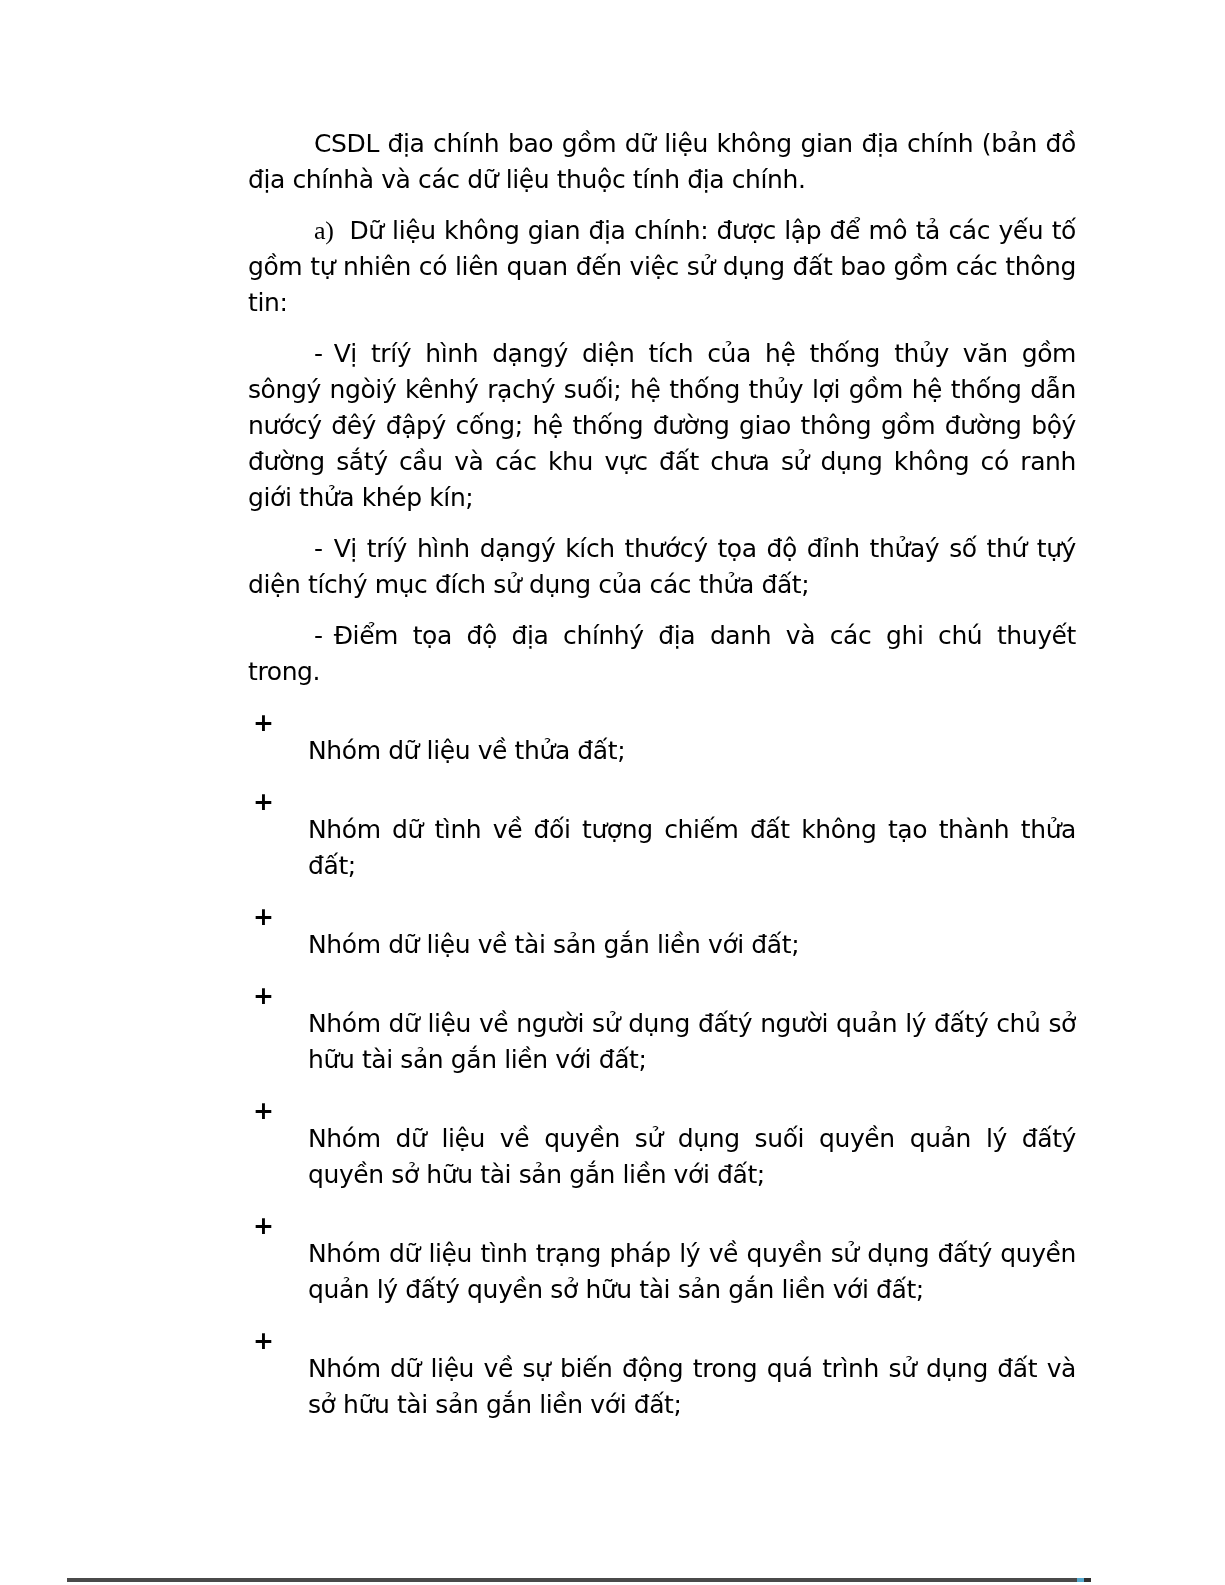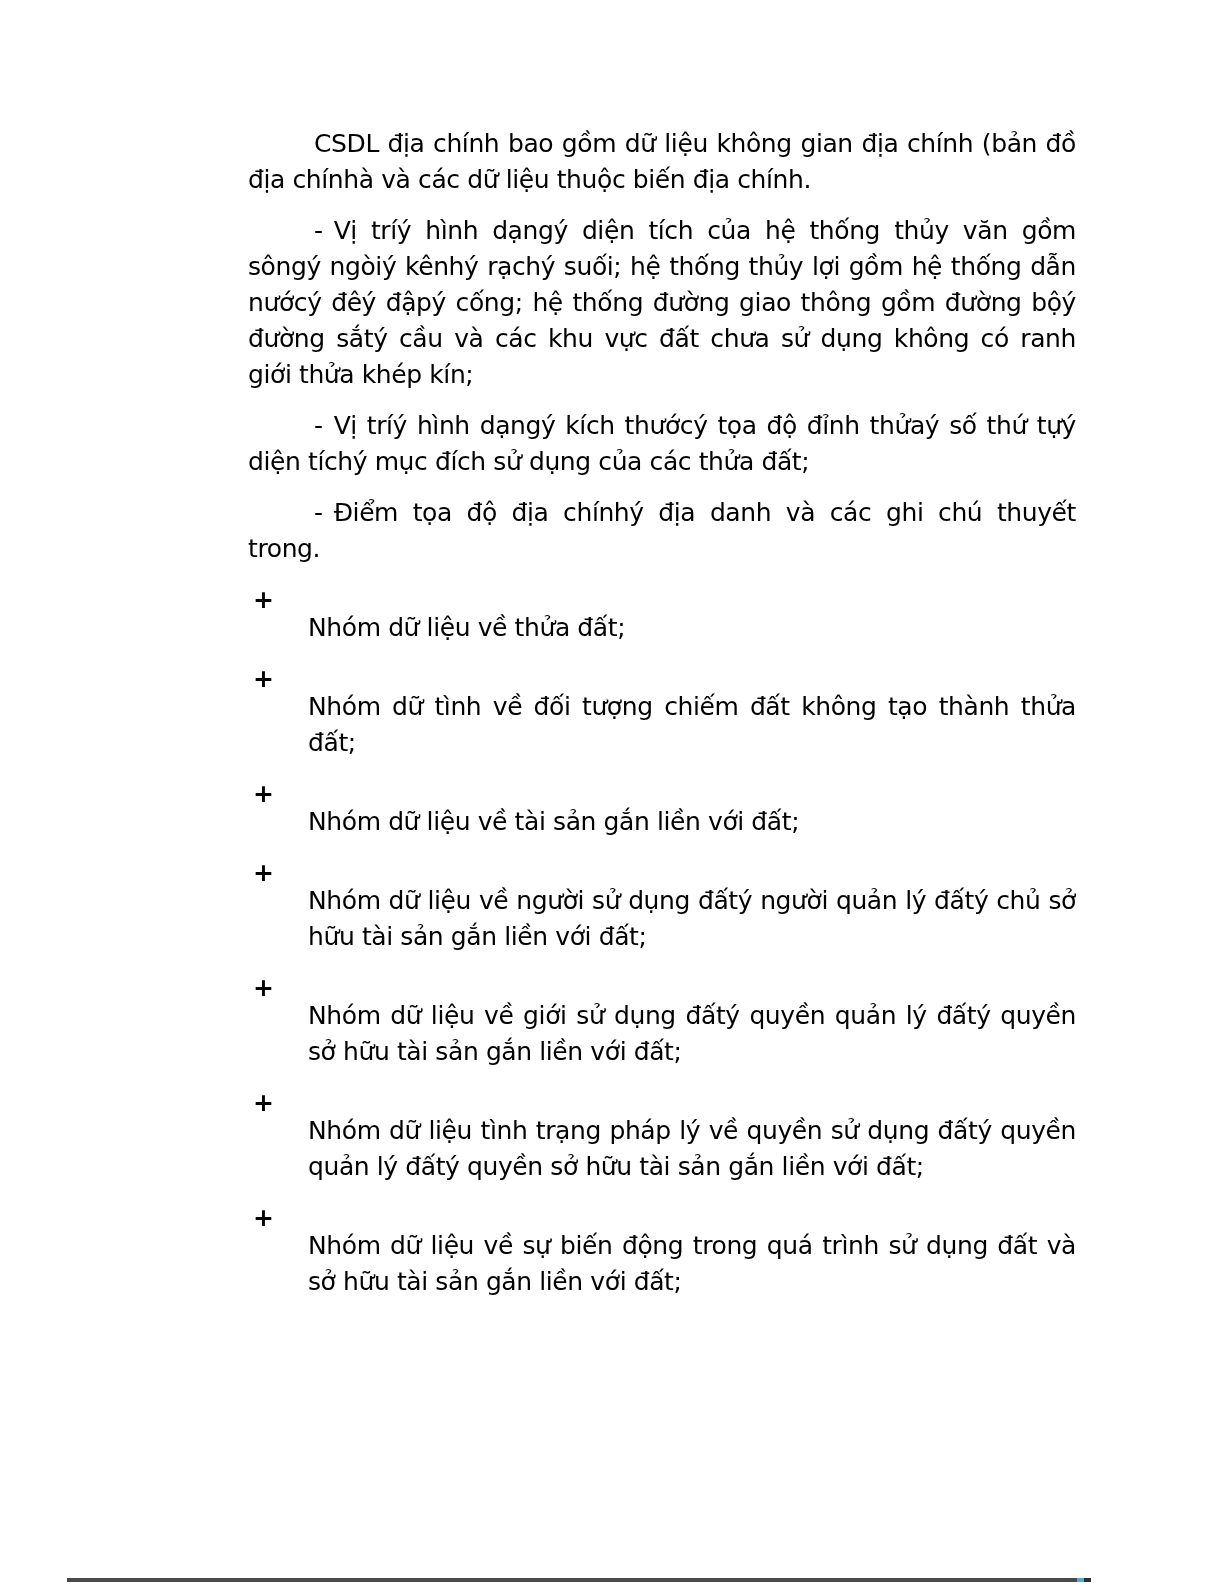--- a/index.html
+++ b/index.html
@@ -66,21 +66,22 @@
   }
   .bar-main  { width: 1010px; height: 4px; }
   .bar-accent { width: 7px; height: 4px; }
   .bar-tip   { width: 7px; height: 4px; }
 </style>
 </head>
 <body>
 
 <div class="page">
   <div class="content" id="content">
-      <p class="para kind-plain"><span class="ptext">CSDL địa chính bao gồm dữ liệu không gian địa chính (bản đồ địa chínhà và các dữ liệu thuộc biến địa chính.</span></p>
+      <p class="para kind-plain"><span class="ptext">CSDL địa chính bao gồm dữ liệu không gian địa chính (bản đồ địa chínhà và các dữ liệu thuộc tính địa chính.</span></p>
+      <p class="para kind-lettered"><span class="marker">a)</span><span class="ptext">Dữ liệu không gian địa chính: được lập để mô tả các yếu tố gồm tự nhiên có liên quan đến việc sử dụng đất bao gồm các thông tin:</span></p>
       <p class="para kind-dash"><span class="marker">-</span><span class="ptext">Vị tríý hình dạngý diện tích của hệ thống thủy văn gồm sôngý ngòiý kênhý rạchý suối; hệ thống thủy lợi gồm hệ thống dẫn nướcý đêý đậpý cống; hệ thống đường giao thông gồm đường bộý đường sắtý cầu và các khu vực đất chưa sử dụng không có ranh giới thửa khép kín;</span></p>
       <p class="para kind-dash"><span class="marker">-</span><span class="ptext">Vị tríý hình dạngý kích thướcý tọa độ đỉnh thửaý số thứ tựý diện tíchý mục đích sử dụng của các thửa đất;</span></p>
       <p class="para kind-dash"><span class="marker">-</span><span class="ptext">Điểm tọa độ địa chínhý địa danh và các ghi chú thuyết trong.</span></p>
       <div class="plus-item">
         <span class="plus-marker">+</span>
         <div class="plus-text">Nhóm dữ liệu về thửa đất;</div>
       </div>
       <div class="plus-item">
         <span class="plus-marker">+</span>
         <div class="plus-text">Nhóm dữ tình về đối tượng chiếm đất không tạo thành thửa đất;</div>
@@ -88,21 +89,21 @@
       <div class="plus-item">
         <span class="plus-marker">+</span>
         <div class="plus-text">Nhóm dữ liệu về tài sản gắn liền với đất;</div>
       </div>
       <div class="plus-item">
         <span class="plus-marker">+</span>
         <div class="plus-text">Nhóm dữ liệu về người sử dụng đấtý người quản lý đấtý chủ sở hữu tài sản gắn liền với đất;</div>
       </div>
       <div class="plus-item">
         <span class="plus-marker">+</span>
-        <div class="plus-text">Nhóm dữ liệu về giới sử dụng đấtý quyền quản lý đấtý quyền sở hữu tài sản gắn liền với đất;</div>
+        <div class="plus-text">Nhóm dữ liệu về quyền sử dụng suối quyền quản lý đấtý quyền sở hữu tài sản gắn liền với đất;</div>
       </div>
       <div class="plus-item">
         <span class="plus-marker">+</span>
         <div class="plus-text">Nhóm dữ liệu tình trạng pháp lý về quyền sử dụng đấtý quyền quản lý đấtý quyền sở hữu tài sản gắn liền với đất;</div>
       </div>
       <div class="plus-item">
         <span class="plus-marker">+</span>
         <div class="plus-text">Nhóm dữ liệu về sự biến động trong quá trình sử dụng đất và sở hữu tài sản gắn liền với đất;</div>
       </div>
     </div>

